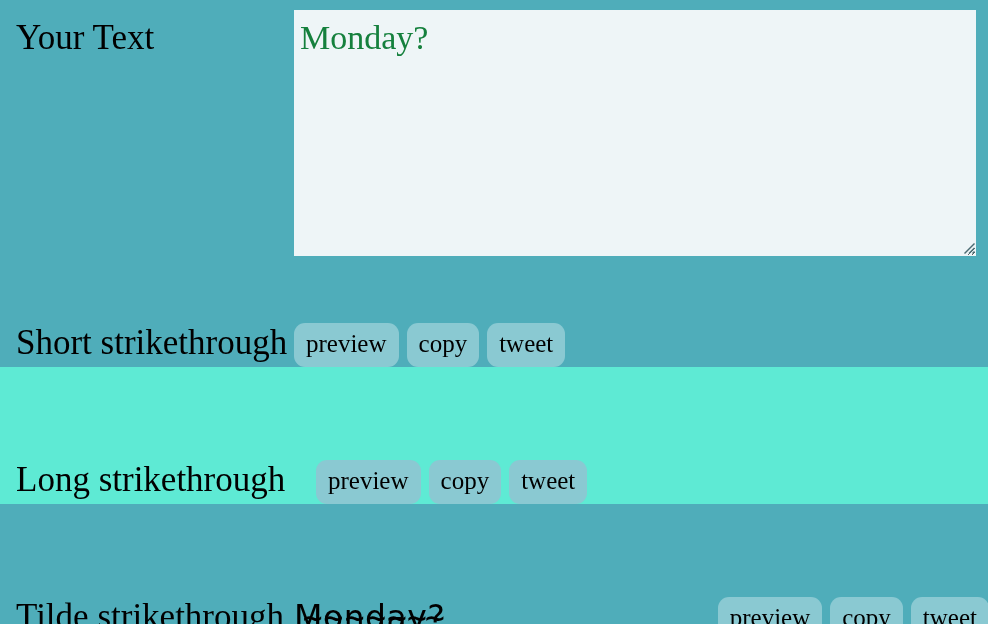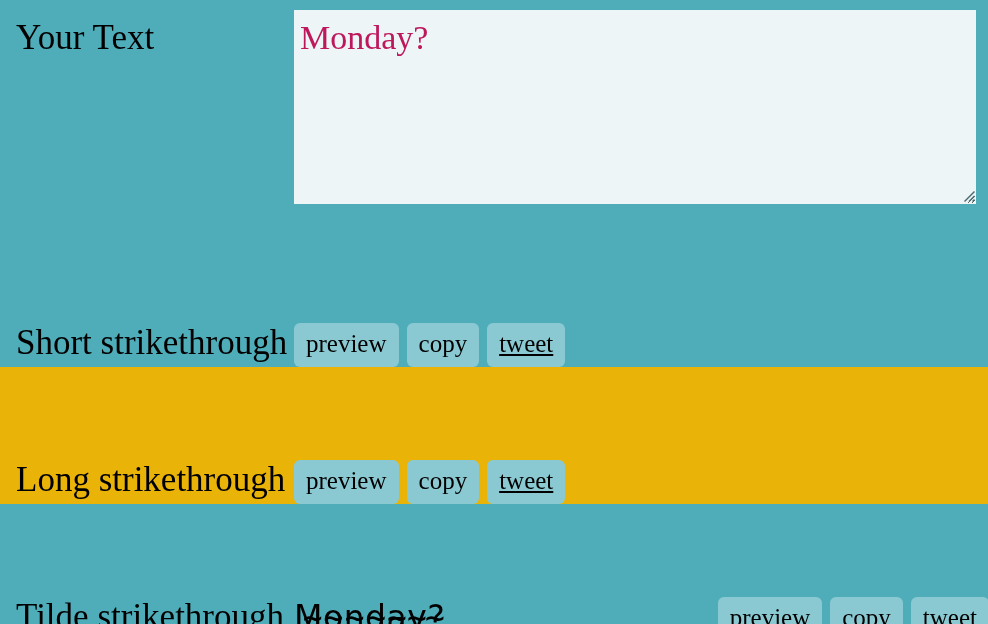--- a/index.html
+++ b/index.html
@@ -42,53 +42,53 @@
     white-space: nowrap;
   }
   .textarea-wrap {
     position: relative;
     flex: 1 1 auto;
     padding-top: 10px;
   }
   .text-input {
     display: block;
     width: 682px;
-    height: 194px;
+    height: 246px;
     background: #eef5f7;
     border: none;
     outline: none;
     margin: 0;
     padding: 6px 8px 0 6px;
     resize: both;
     overflow: hidden;
     font-family: "Liberation Serif", "DejaVu Serif", serif;
     font-size: 34px;
     line-height: 44px;
-    color: #be185d;
+    color: #15803d;
   }
   
   .resize-grip {
     position: absolute;
     right: 13px;
     bottom: 3px;
     width: 13px;
     height: 13px;
     pointer-events: none;
   }
 
   
   .row {
     display: flex;
     align-items: flex-end;
     width: 988px;
     height: 137px;
     padding-top: 6px;
   }
   .row.dark  { background: #4fadba; }
-  .row.light { background: #eab308; }
+  .row.light { background: #5eead4; gap: 22px; }
 
   .row-label {
     width: 294px;
     flex: 0 0 294px;
     padding-left: 16px;
     padding-top: 14px;
     font-size: 35px;
     line-height: 48px;
     font-family: "Liberation Serif", "DejaVu Serif", serif;
     color: #000;
@@ -114,30 +114,30 @@
     flex: 0 0 auto;
     display: flex;
     align-items: flex-start;
     gap: 8px;
     padding-top: 23px;
     padding-right: 0;
   }
   .action-btn {
     background: #8ac9d2;
     border: none;
-    border-radius: 6px;
+    border-radius: 11px;
     padding: 6px 12px 8px 12px;
     font-family: "Liberation Serif", "DejaVu Serif", serif;
     font-size: 25px;
     line-height: 30px;
     color: #000;
     cursor: pointer;
     white-space: nowrap;
   }
-  .action-btn:last-child { margin-right: -1px; text-decoration: underline; }
+  .action-btn:last-child { margin-right: -1px; }
 </style>
 </head>
 <body>
 
 <div id="app">
 
   <div class="input-section">
     <div class="input-label">Your Text</div>
     <div class="textarea-wrap">
       <textarea class="text-input" placeholder="Your Text" style="">Monday?</textarea>

